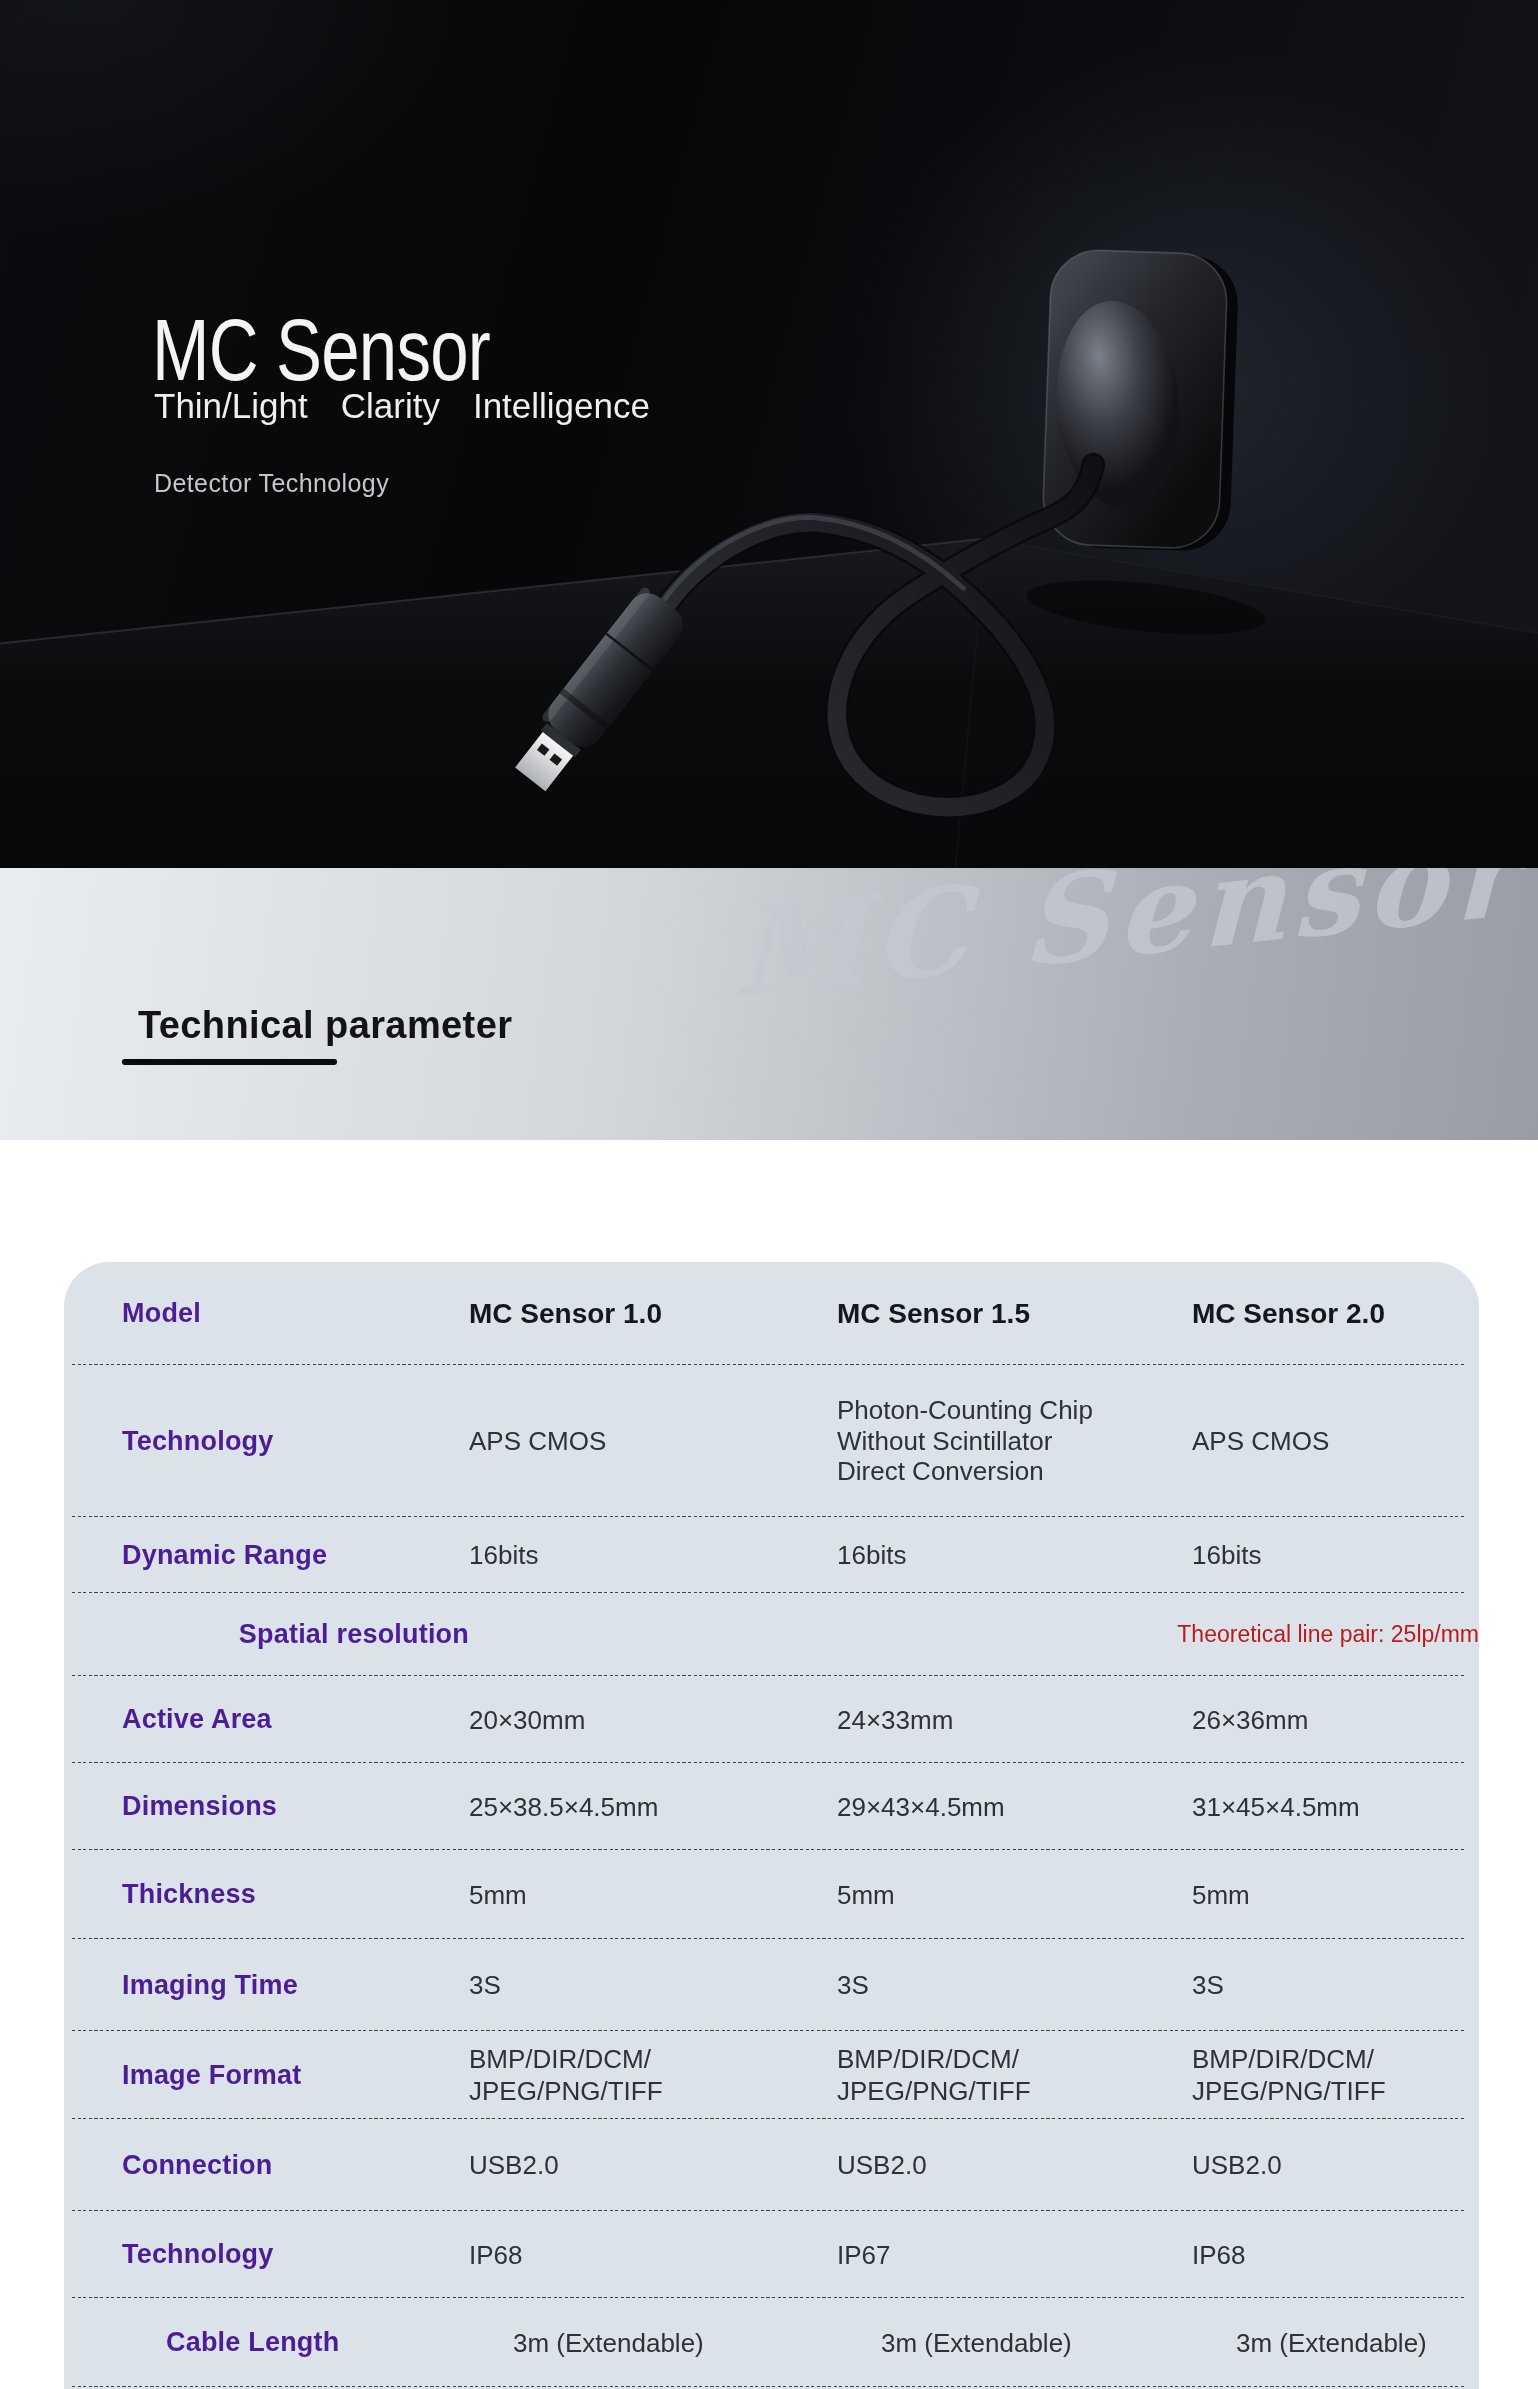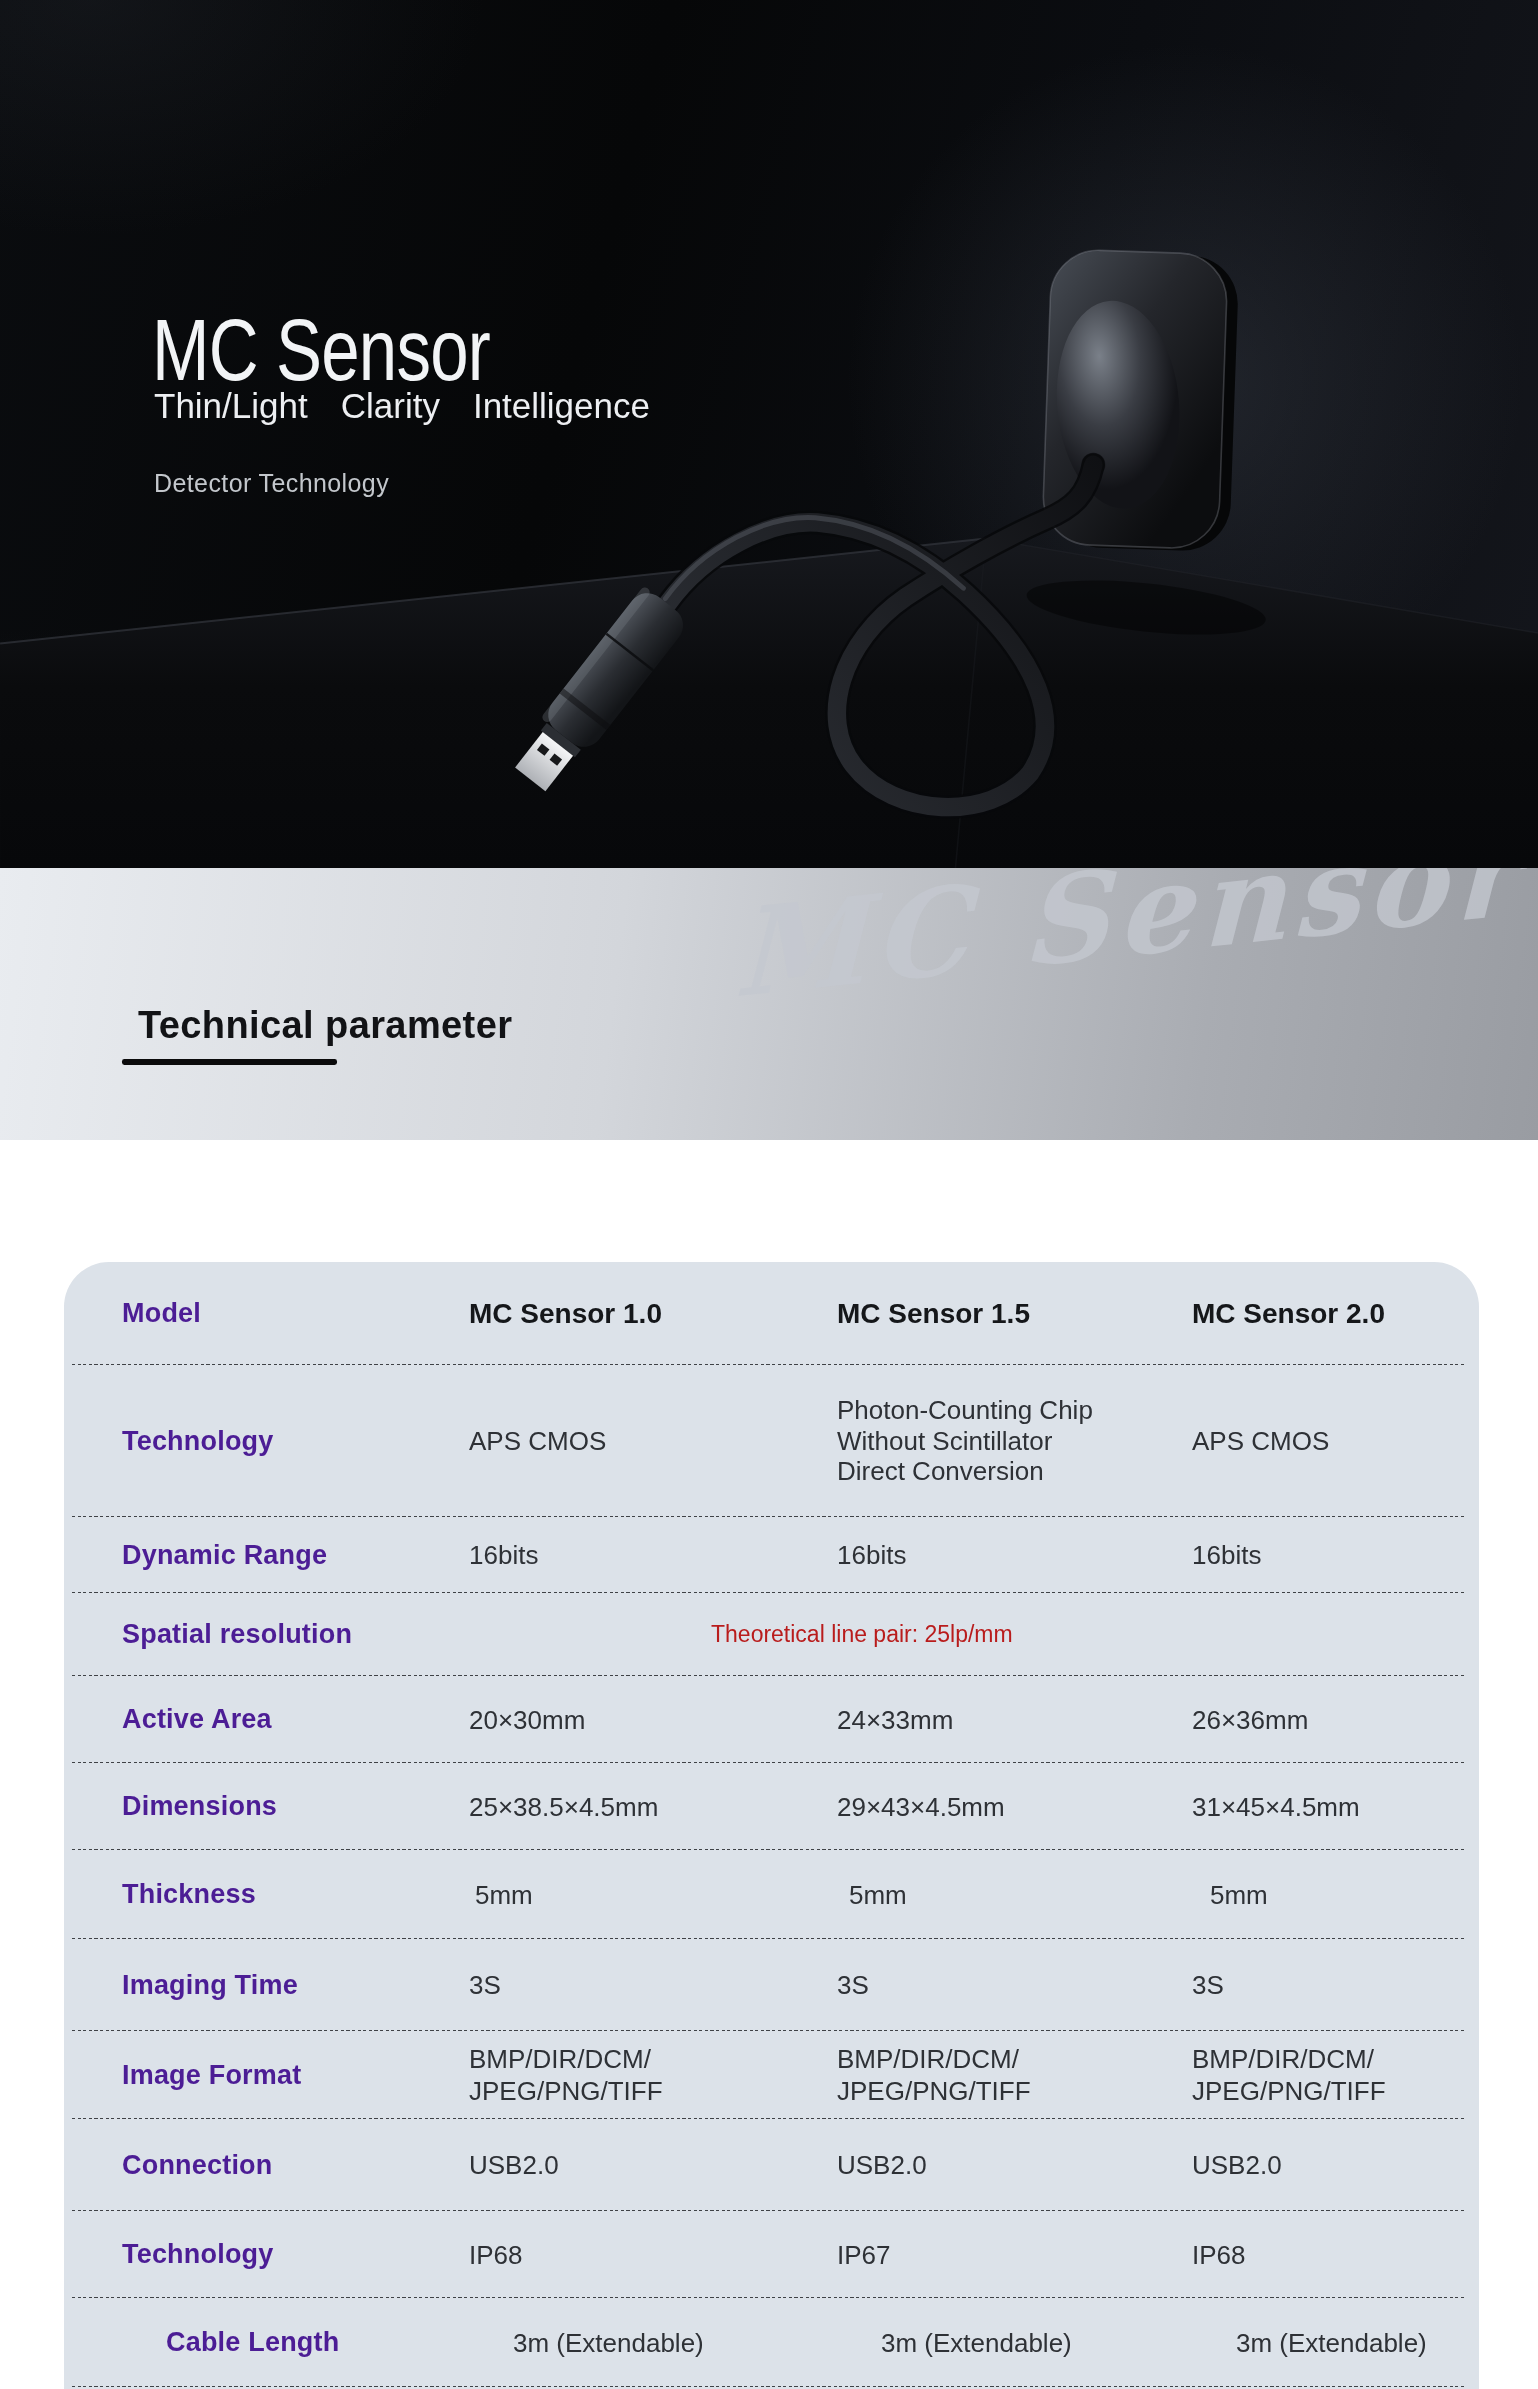--- a/index.html
+++ b/index.html
@@ -189,37 +189,37 @@
 Without Scintillator
 Direct Conversion</div>
           <div class="cell value">APS CMOS</div>
         </div>
         <div class="t-row sep" style="height: 76px;">
           <div class="cell label">Dynamic Range</div>
           <div class="cell value">16bits</div>
           <div class="cell value">16bits</div>
           <div class="cell value">16bits</div>
         </div>
-        <div class="t-row sep" style="height: 83px;">
+        <div class="t-row sep" style="height: 83px; text-align: right;">
           <div class="cell label">Spatial resolution</div>
           <div class="cell span">Theoretical line pair: 25lp/mm</div>
         </div>
         <div class="t-row sep" style="height: 87px;">
           <div class="cell label">Active Area</div>
           <div class="cell value">20×30mm</div>
           <div class="cell value">24×33mm</div>
           <div class="cell value">26×36mm</div>
         </div>
         <div class="t-row sep" style="height: 87px;">
           <div class="cell label">Dimensions</div>
           <div class="cell value">25×38.5×4.5mm</div>
           <div class="cell value">29×43×4.5mm</div>
           <div class="cell value">31×45×4.5mm</div>
         </div>
-        <div class="t-row sep" style="height: 89px; gap: 6px;">
+        <div class="t-row sep" style="height: 89px;">
           <div class="cell label">Thickness</div>
           <div class="cell value">5mm</div>
           <div class="cell value">5mm</div>
           <div class="cell value">5mm</div>
         </div>
         <div class="t-row sep" style="height: 92px;">
           <div class="cell label">Imaging Time</div>
           <div class="cell value">3S</div>
           <div class="cell value">3S</div>
           <div class="cell value">3S</div>

